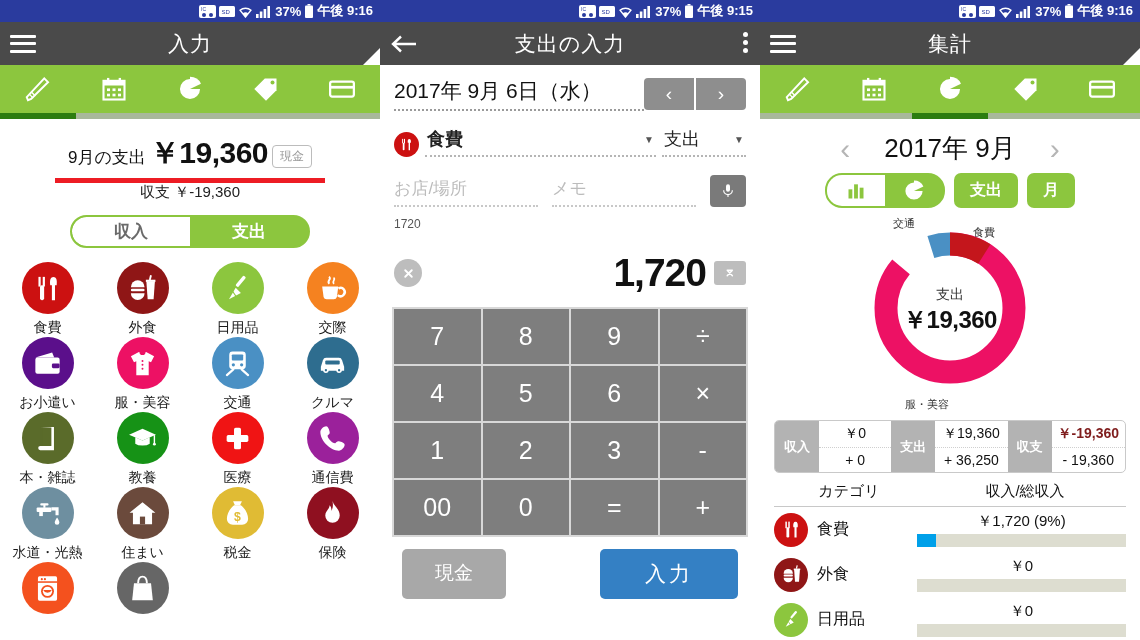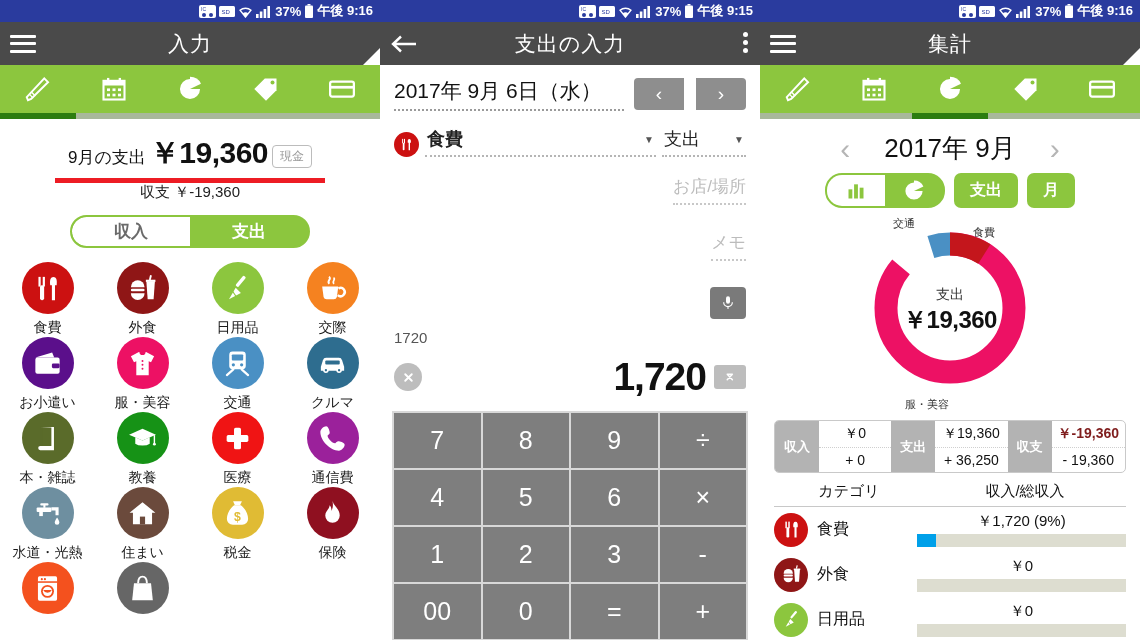--- a/index.html
+++ b/index.html
@@ -64,47 +64,47 @@
   .toggle .off { background:#fff; color:#6a6a6a; border-radius:15px 0 0 15px; }
   .toggle .on  { background:#8cc63e; color:#fff; }
 
   .cat-grid { display:grid; grid-template-columns:repeat(4,1fr); margin-top:14px; row-gap:2px; }
   .cat-cell { display:flex; flex-direction:column; align-items:center; }
   .cat-circle { width:52px; height:52px; border-radius:50%; display:flex; align-items:center; justify-content:center; }
   .cat-label { font-size:14px; color:#1a1a1a; margin-top:5px; text-align:center; line-height:1.15; width:88px; }
 
   
   .p2-body { padding:0 14px; }
-  .date-row { display:flex; align-items:center; margin-top:12px; gap:10px; }
+  .date-row { display:flex; align-items:center; margin-top:12px; }
   .date-field { flex:1; font-size:21px; color:#111; padding-bottom:4px;
     border-bottom:2px dotted #9a9a9a; }
   .navbtn { width:50px; height:32px; background:#8e8e8e; display:flex;
     align-items:center; justify-content:center; color:#fff; font-size:19px; }
   .navbtn.l { border-radius:4px 0 0 4px; }
   .navbtn.r { border-radius:0 4px 4px 0; margin-left:2px; }
 
   .cat-row { display:flex; align-items:flex-end; margin-top:16px; gap:6px; }
   .cat-ico-sm { width:25px; height:25px; border-radius:50%; background:#cc1111;
     display:flex; align-items:center; justify-content:center; flex:0 0 auto; }
   .cat-sel { flex:1; display:flex; align-items:center; justify-content:space-between;
     border-bottom:2px dotted #b5b5b5; padding:0 2px 4px; }
   .cat-sel .txt { font-size:18px; font-weight:bold; color:#222; }
   .caret { font-size:10px; color:#555; }
   .type-sel { width:84px; display:flex; align-items:center; justify-content:space-between;
     border-bottom:2px dotted #b5b5b5; padding:0 2px 4px; }
   .type-sel .txt { font-size:18px; color:#222; }
 
-  .memo-row { display:flex; align-items:flex-end; margin-top:18px; gap:26px;flex-direction:column; }
+  .memo-row { display:flex; align-items:flex-end; margin-top:18px; gap:14px; }
   .memo-in { flex:1; border-bottom:2px dotted #c8c8c8; padding-bottom:5px;
     font-size:17px; color:#bcbcbc; }
   .micbtn { width:36px; height:32px; background:#7a7a7a; border-radius:4px;
     display:flex; align-items:center; justify-content:center; flex:0 0 auto; }
 
-  .expr { font-size:15px; color:#555; margin-top:10px; }
-  .amount-row { display:flex; align-items:center; justify-content:space-between; margin-top:9px; }
+  .expr { font-size:12px; color:#555; margin-top:10px; }
+  .amount-row { display:flex; align-items:center; justify-content:space-between; margin-top:20px; }
   .clear-x { width:28px; height:28px; border-radius:50%; background:#bdbdbd;
     display:flex; align-items:center; justify-content:center; flex:0 0 auto; }
   .amount-val { flex:1; text-align:right; font-size:39px; font-weight:bold; color:#111;
     letter-spacing:-1px; padding-right:8px; }
   .bksp { width:32px; height:24px; background:#bdbdbd; border-radius:3px;
     display:flex; align-items:center; justify-content:center; flex:0 0 auto; }
 
   .keypad { margin:12px 12px 0; display:grid; grid-template-columns:repeat(4,1fr);
     gap:2px; background:#d8d8d8; border:2px solid #d8d8d8; }
   .key { background:#7e7e7e; height:55px; display:flex; align-items:center;

